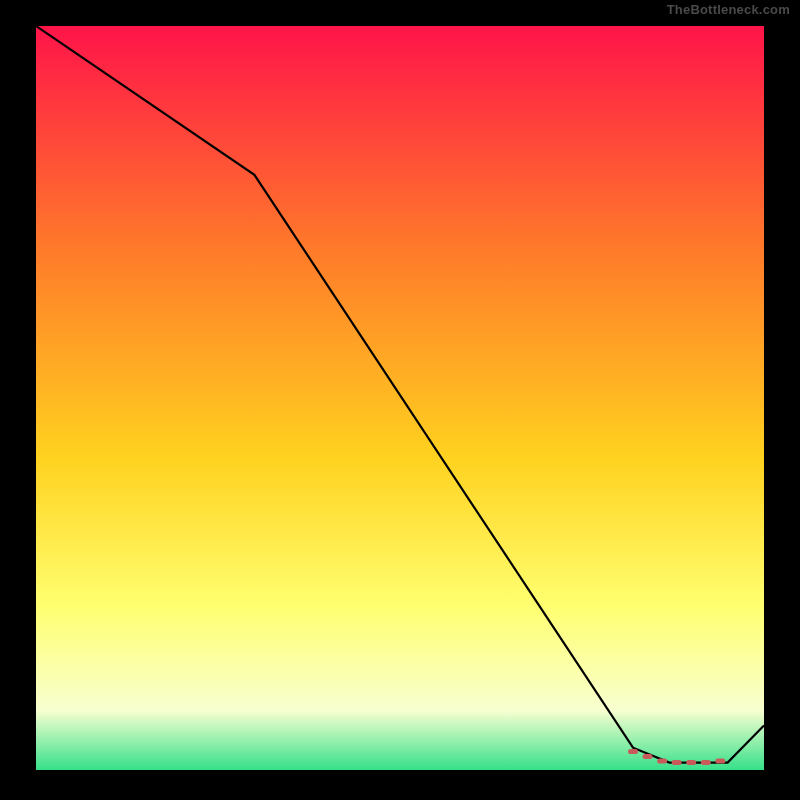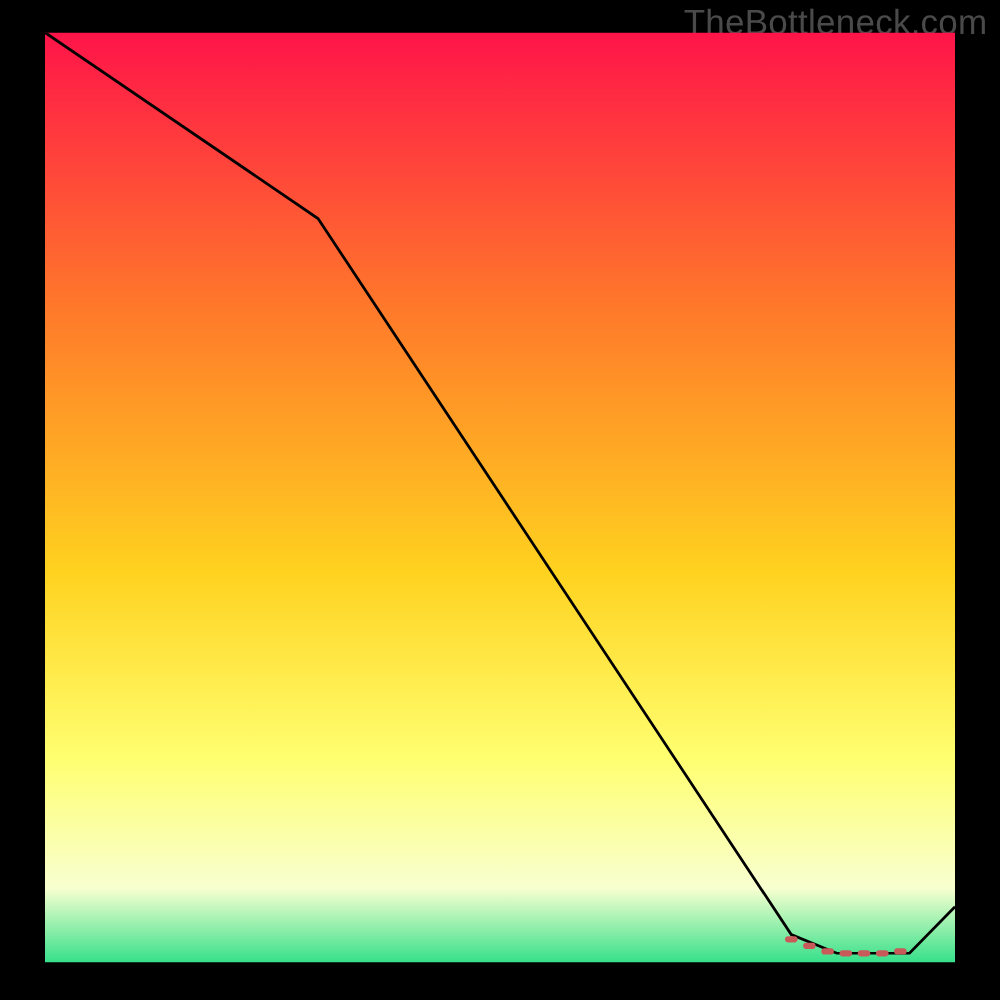--- a/index.html
+++ b/index.html
@@ -15,22 +15,22 @@
     position: relative;
     width: 800px;
     height: 800px;
     background: #000;
   }
   .watermark {
     position: absolute;
     top: 2px;
     right: 10px;
     color: #4a4a4a;
-    font-size: 28px;
-    font-weight: 400;
+    font-size: 13px;
+    font-weight: 700;
     letter-spacing: 0.2px;
   }
   .plot {
     position: absolute;
     left: 36px;
     top: 26px;
     width: 728px;
     height: 744px;
   }
   .plot svg {

